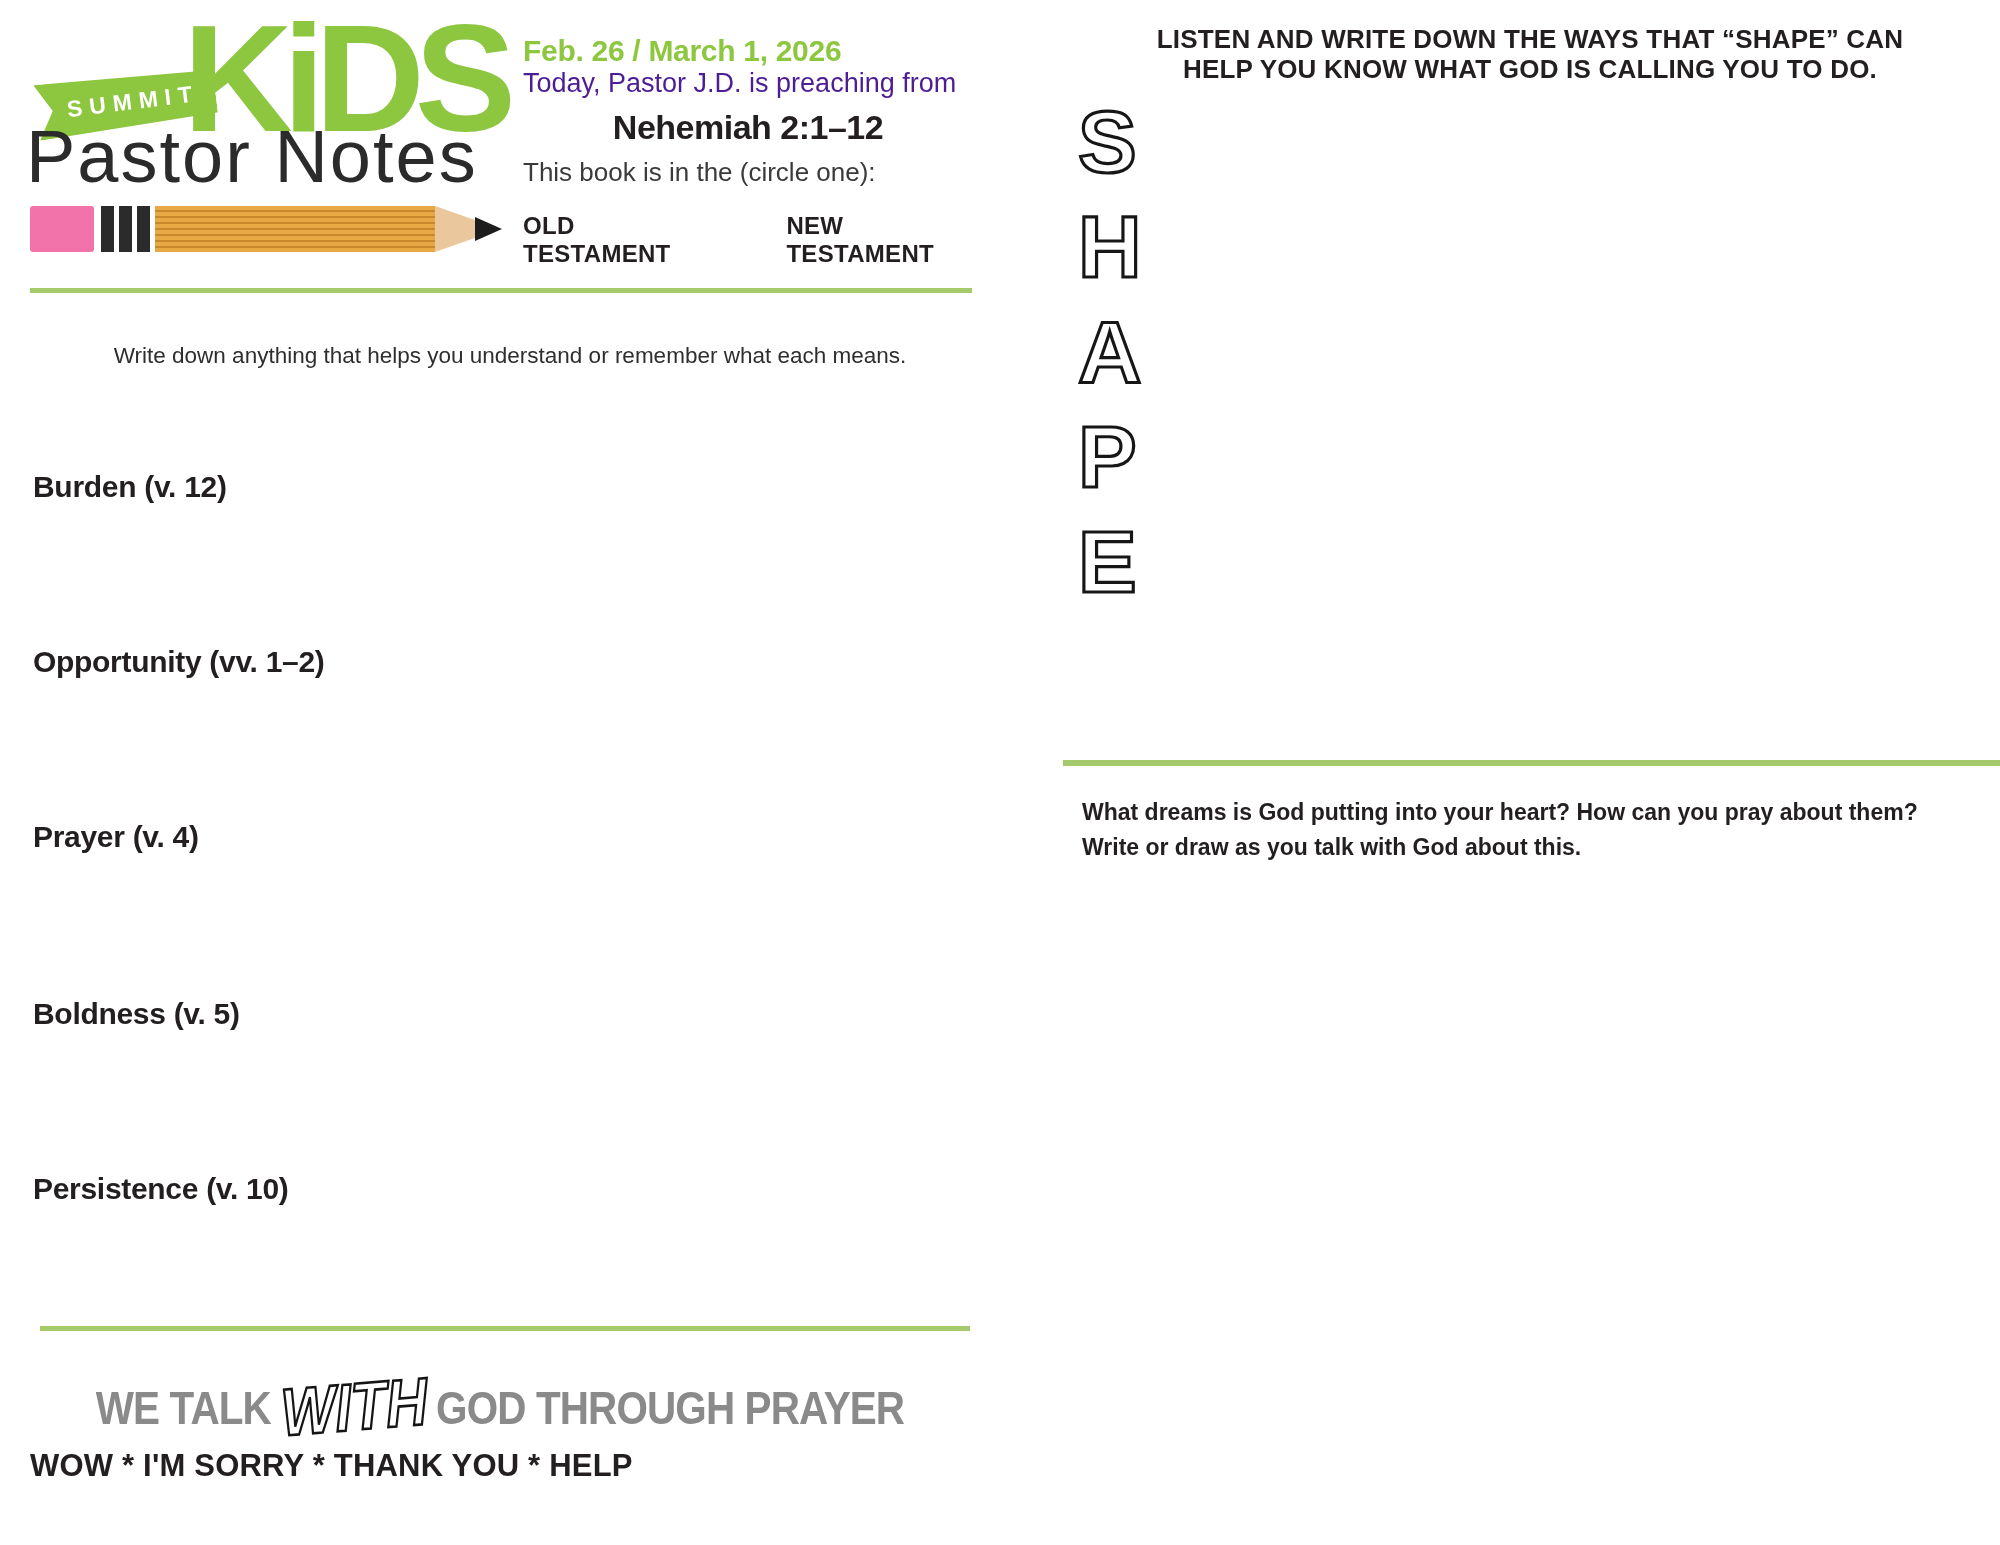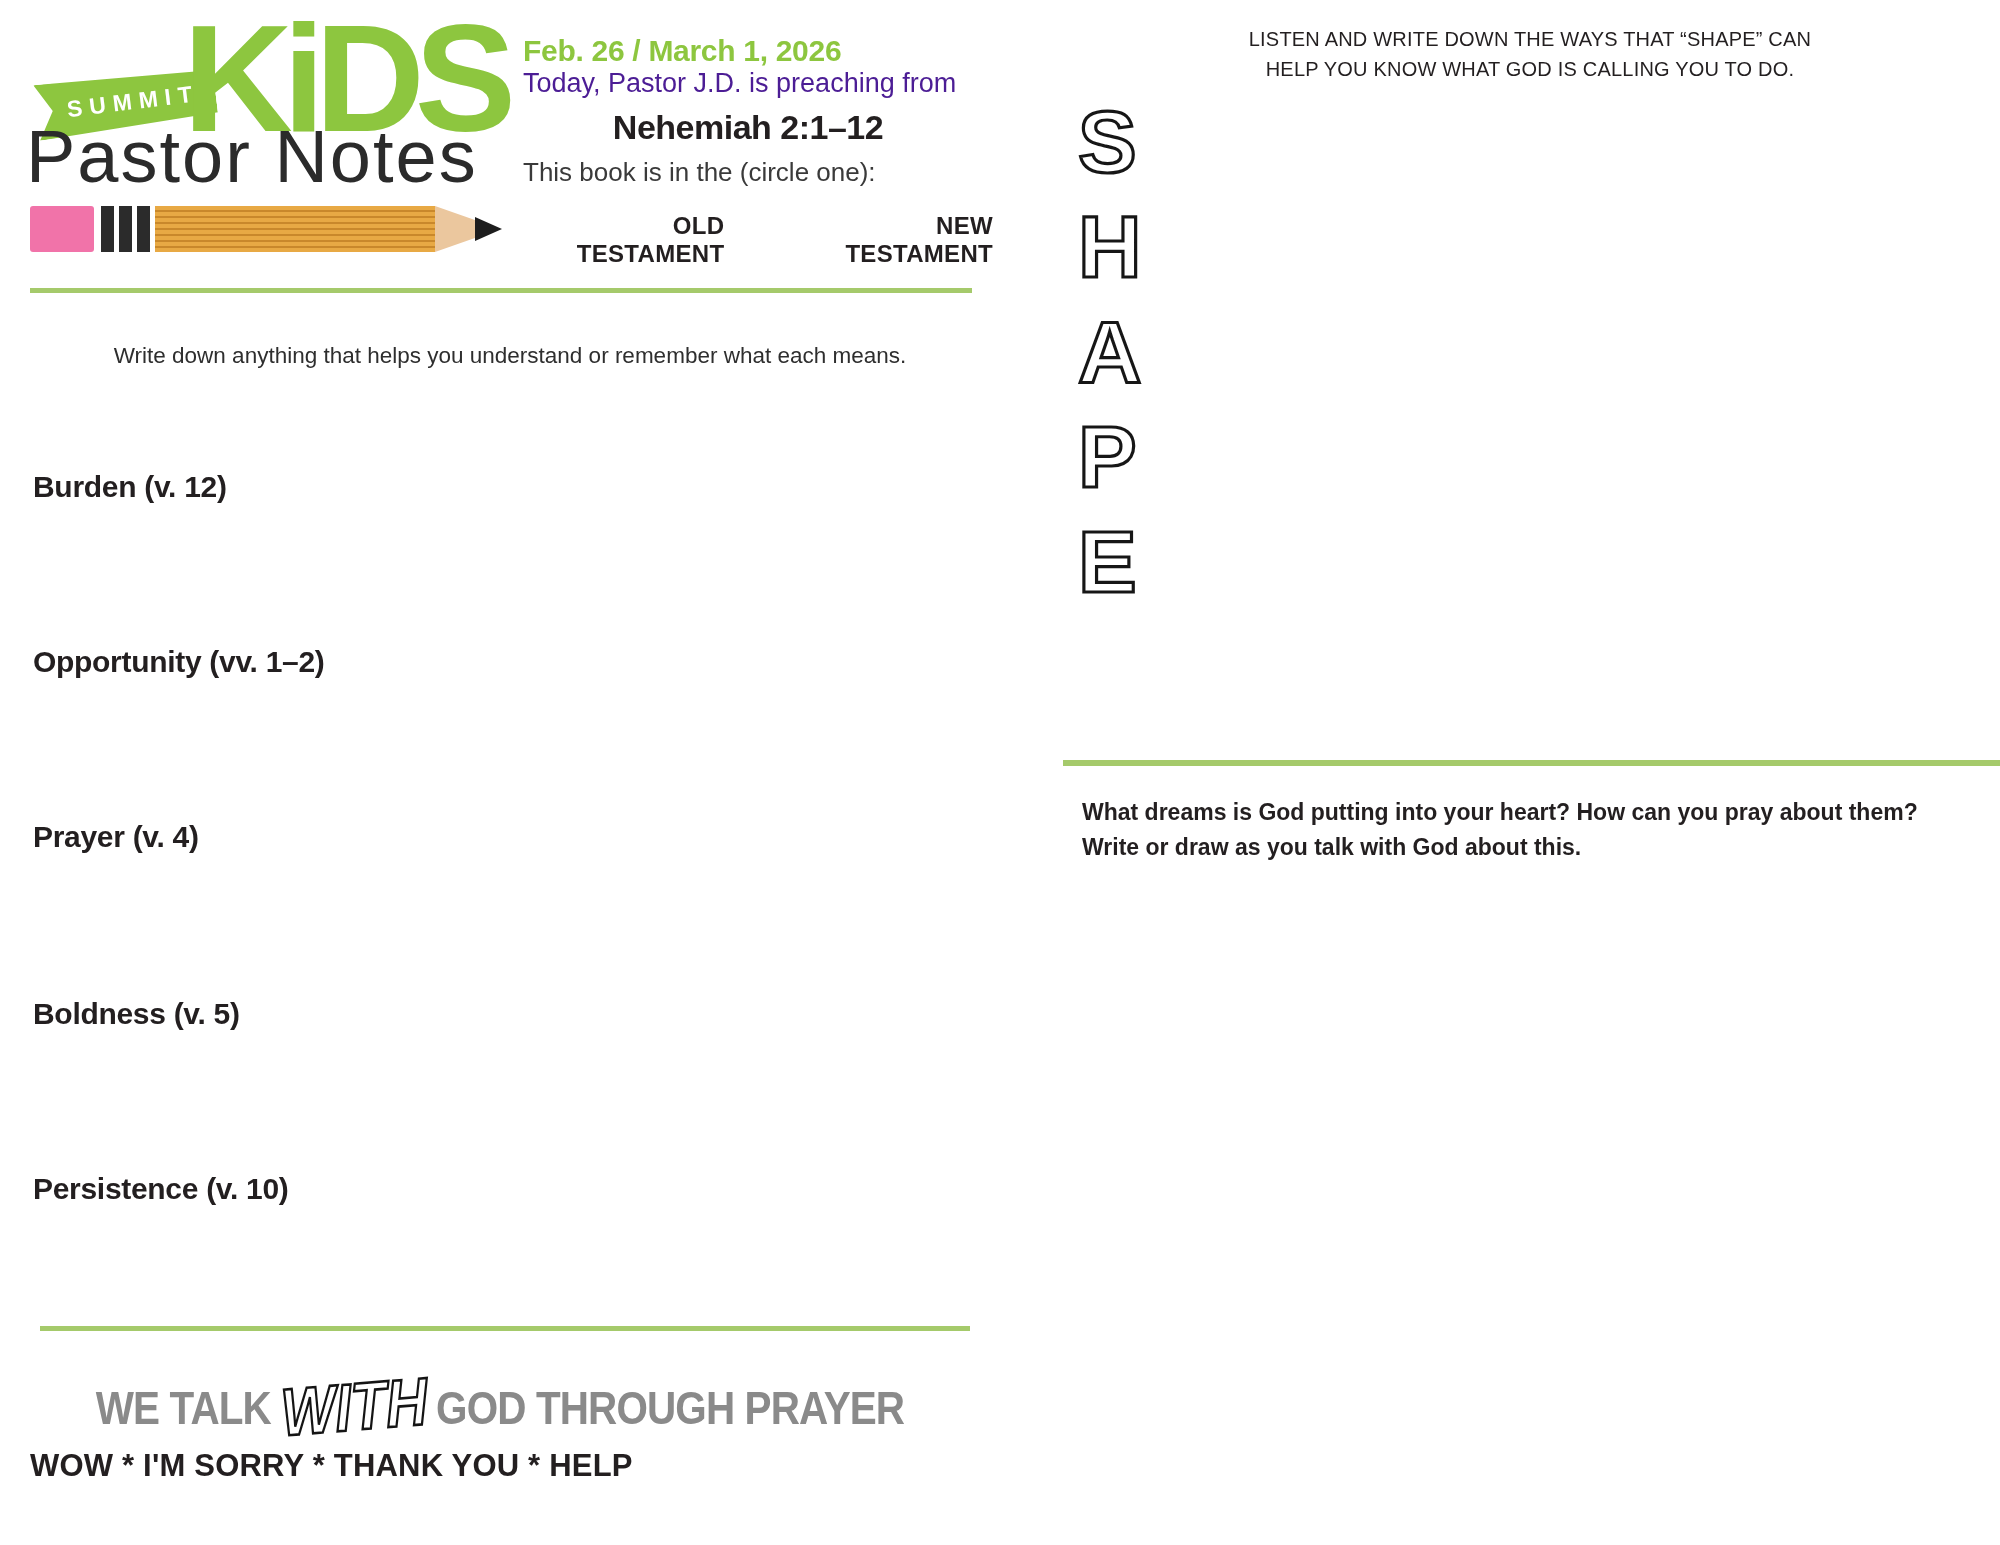--- a/index.html
+++ b/index.html
@@ -31,21 +31,21 @@
     background:repeating-linear-gradient(180deg,#E8A944 0px,#E8A944 4px,#C9882B 4px,#C9882B 6px);
   }
   .pencil .wood{width:42px;background:#EBC79E;clip-path:polygon(0 0,100% 32%,100% 68%,0 100%);}
   .pencil .tip{width:27px;background:#1D1D1D;clip-path:polygon(0 24%,100% 50%,0 76%);margin-left:-2px;}
   
   .header-info{position:absolute;left:523px;top:34px;width:470px;}
   .date{font-size:30px;font-weight:bold;color:#8DC63F;letter-spacing:-0.3px;}
   .preach{font-size:27px;color:#4c1d95;margin-bottom:9px;}
   .passage{font-size:34px;font-weight:bold;text-align:center;width:450px;margin-bottom:10px;letter-spacing:-0.5px;}
   .circle-prompt{font-size:26px;color:#3A3A3A;margin-bottom:24px;}
-  .testaments{display:flex;gap:62px;text-align:right;}
+  .testaments{display:flex;gap:62px;}
   .testaments span{font-size:24px;font-weight:bold;letter-spacing:0.3px;cursor:pointer;}
   
   .divider{position:absolute;height:5px;background:#A5CA6B;}
   .div-top-left{left:30px;top:288px;width:942px;}
   .div-bottom-left{left:40px;top:1326px;width:930px;}
   .div-right{left:1063px;top:760px;width:937px;height:6px;}
   
   .section-heading{
     position:absolute;left:10px;top:306px;width:1000px;text-align:center;
     font-size:26.5px;font-weight:bold;letter-spacing:0.2px;white-space:nowrap;
@@ -64,21 +64,21 @@
   }
   .prayer-gray{font-size:47px;font-weight:bold;color:#8A8A8A;letter-spacing:-1px;white-space:nowrap;}
   .with-svg{margin:0 6px;transform:rotate(-4deg);}
   .prayer-words{
     position:absolute;left:30px;top:1448px;width:940px;
     font-size:31px;font-weight:bold;letter-spacing:0.2px;
   }
   
   .right-heading{
     position:absolute;left:1060px;top:24px;width:940px;text-align:center;
-    font-size:20px;font-weight:normal;line-height:30px;letter-spacing:0.2px;
+    font-size:26px;font-weight:bold;line-height:30px;letter-spacing:0.2px;
   }
   .shape-col{position:absolute;left:1074px;top:98px;}
   .shape-letter{display:block;margin-bottom:13px;}
   .right-prompt{
     position:absolute;left:1082px;top:795px;width:890px;
     font-size:23px;font-weight:bold;line-height:35px;
   }
 </style>
 </head>
 <body>

